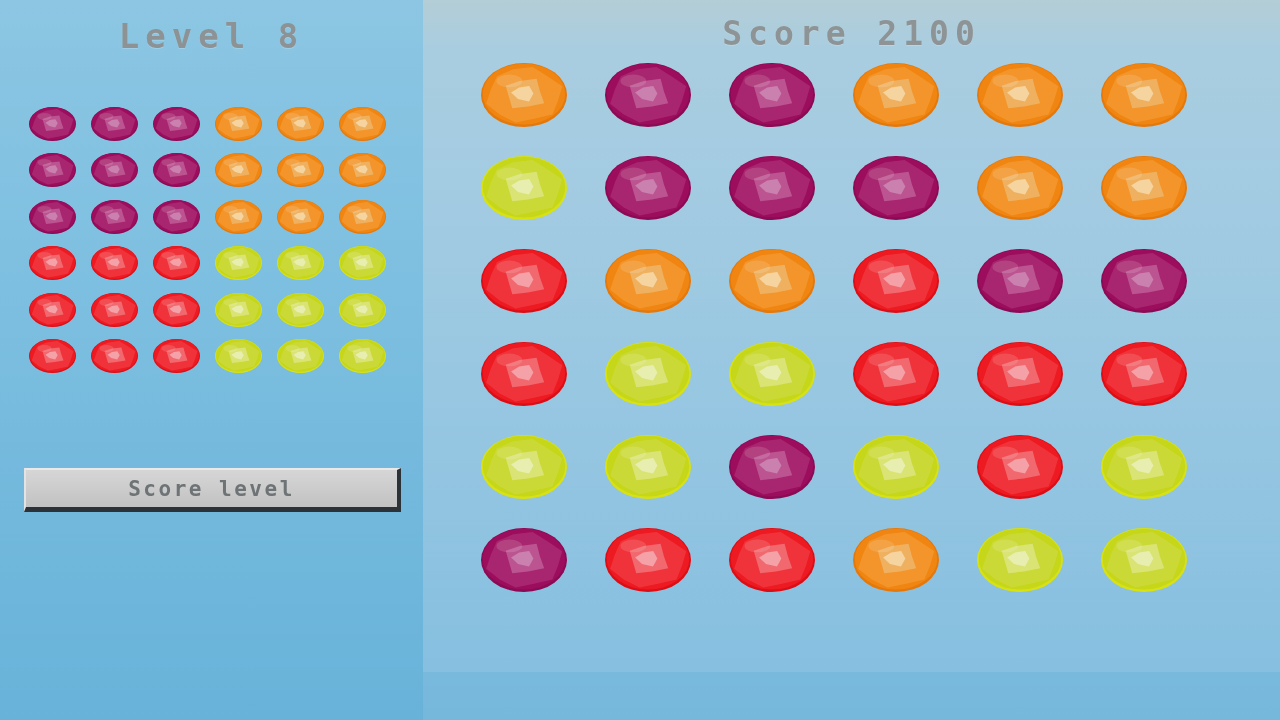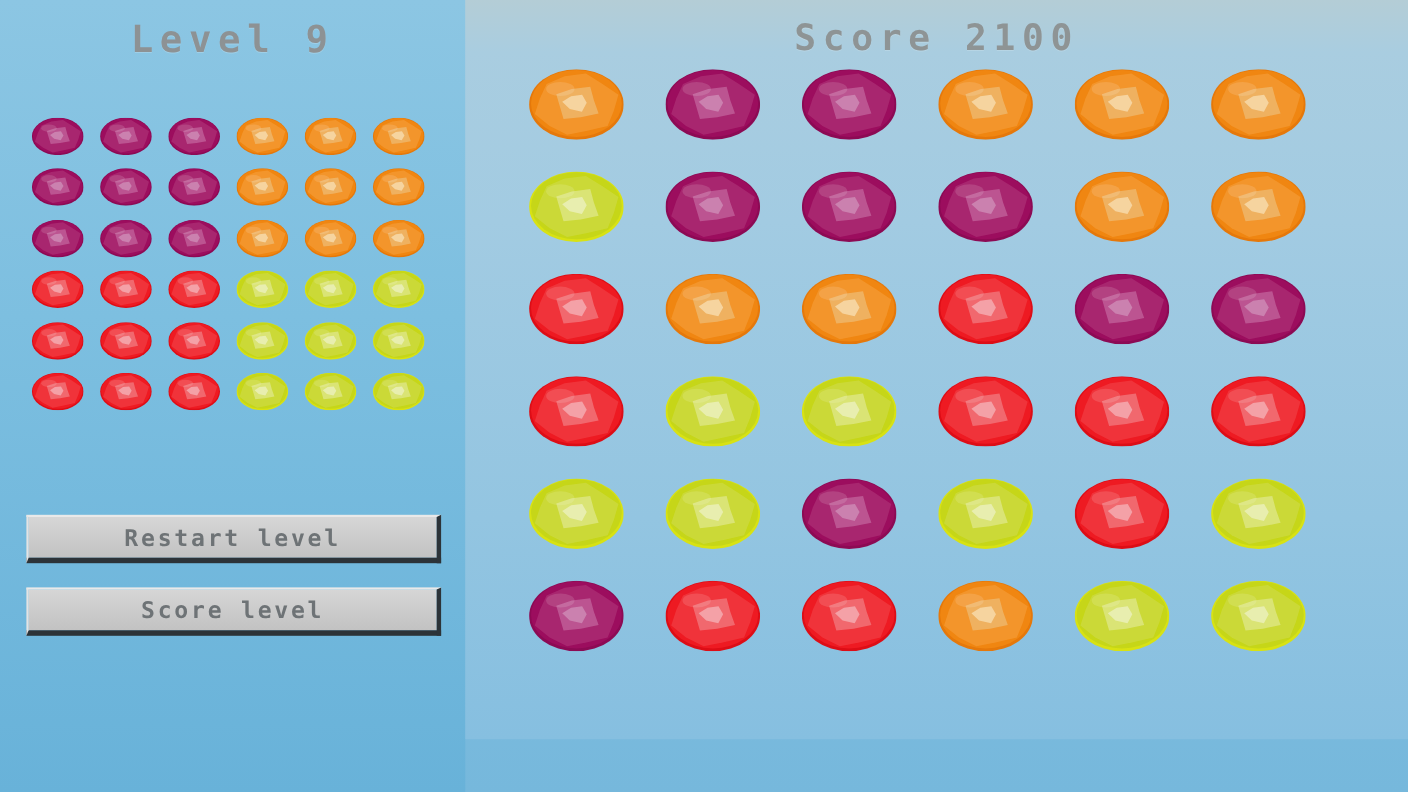--- a/index.html
+++ b/index.html
@@ -131,21 +131,21 @@
 
   .gem-svg { display: block; width: 100%; height: 100%; }
 </style>
 </head>
 <body>
 
 <div id="app">
 
   <div id="sidebar">
 
-    <div id="sidebar-title">Level 9</div>
+    <div id="sidebar-title">Level 8</div>
 
     <div id="progress-grid">
         <div class="mini-gem" style="left: 0px; top: 0px;">
           <svg viewBox="0 0 47 34" class="gem-svg">
             <ellipse cx="23.5" cy="17" rx="23.5" ry="17" fill="#8c0a54"></ellipse>
             <ellipse cx="23.5" cy="16.49" rx="22.56" ry="16.15" fill="#9c0d5e"></ellipse>
             <polygon points="44.4,12.3 42.1,20.1 39.0,27.4 28.9,29.7 18.9,31.6 10.2,27.4 2.8,21.6 5.4,14.0 8.7,7.1 17.7,3.4 28.2,2.1 36.3,7.0" fill="#b33d7e" opacity="0.55"></polygon>
             <polygon points="34.5,21.4 25.7,23.1 17.1,24.0 15.3,17.9 13.5,12.0 21.2,9.5 30.4,8.4 32.2,15.0" fill="#c0609a" opacity="0.8"></polygon>
             <polygon points="26.2,20.5 20.2,19.1 16.5,15.7 20.9,12.9 26.4,12.3 28.7,16.2" fill="#cc86b2" opacity="0.92"></polygon>
             <ellipse cx="15.51" cy="9.52" rx="7.05" ry="3.4000000000000004" fill="#ffffff" opacity="0.13"></ellipse>
@@ -497,21 +497,20 @@
             <ellipse cx="23.5" cy="16.49" rx="22.56" ry="16.15" fill="#c6d618"></ellipse>
             <polygon points="44.4,12.3 42.1,20.1 39.0,27.4 28.9,29.7 18.9,31.6 10.2,27.4 2.8,21.6 5.4,14.0 8.7,7.1 17.7,3.4 28.2,2.1 36.3,7.0" fill="#cfdc52" opacity="0.55"></polygon>
             <polygon points="34.5,21.4 25.7,23.1 17.1,24.0 15.3,17.9 13.5,12.0 21.2,9.5 30.4,8.4 32.2,15.0" fill="#dde684" opacity="0.8"></polygon>
             <polygon points="26.2,20.5 20.2,19.1 16.5,15.7 20.9,12.9 26.4,12.3 28.7,16.2" fill="#e9efb4" opacity="0.92"></polygon>
             <ellipse cx="15.51" cy="9.52" rx="7.05" ry="3.4000000000000004" fill="#ffffff" opacity="0.13"></ellipse>
           </svg>
         </div>
       </div>
 
     <div id="button-stack">
-        <button class="game-button">Restart level</button>
         <button class="game-button">Score level</button>
       </div>
 
   </div>
 
   <div id="board-panel">
 
     <div id="score-label">Score 2100</div>
 
     <div id="gem-board">

